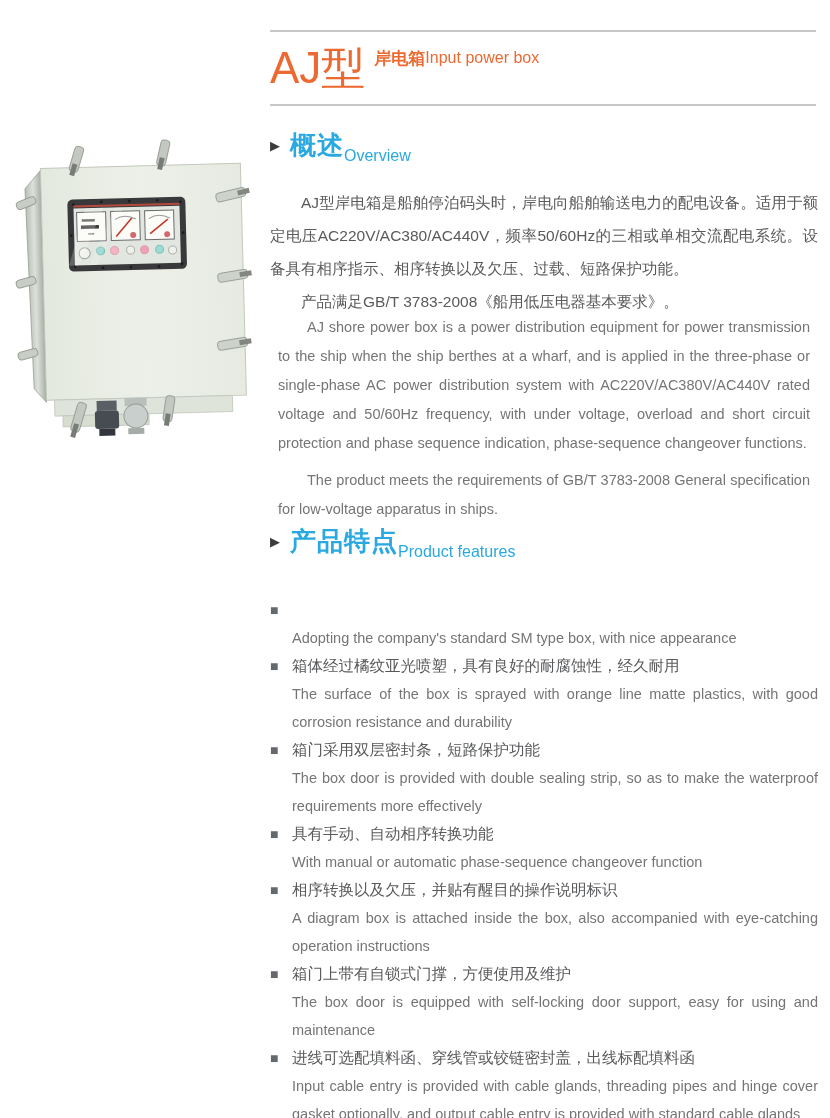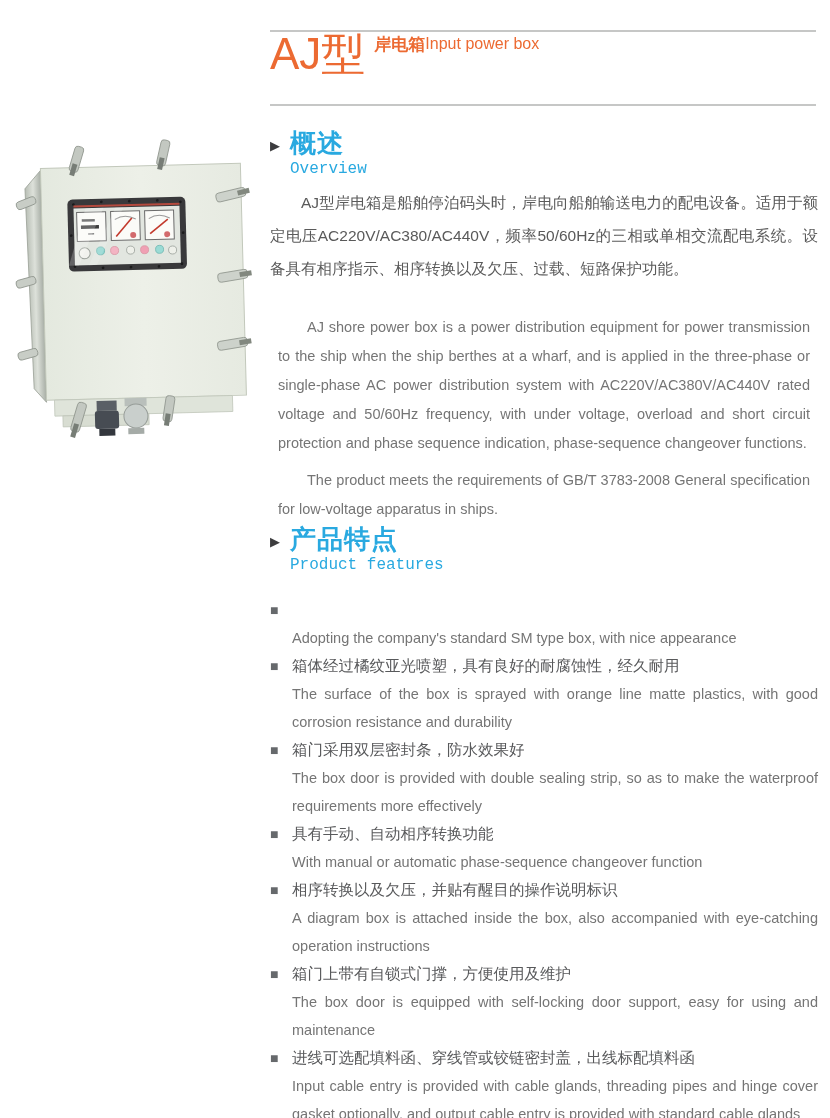--- a/index.html
+++ b/index.html
@@ -7,37 +7,37 @@
     width:830px;height:1118px;background:#ffffff;position:relative;
     font-family:"Liberation Sans","DejaVu Sans",sans-serif;
     overflow:hidden;
   }
   .page{position:absolute;inset:0;}
 
   
   .hdr{
     position:absolute;left:270px;top:30px;width:546px;height:76px;
     border-top:2px solid #c6c7c6;border-bottom:2px solid #c6c7c6;
-    display:flex;align-items:flex-start;box-sizing:border-box;
+    display:flex;align-items:flex-start;padding-top:14px;box-sizing:border-box;
   }
   .hdr .model{
     font-size:44px;line-height:44px;color:#ec6a32;letter-spacing:0px;font-weight:400;
   }
   .hdr .sub{display:flex;margin-left:9px;margin-top:2px;}
   .hdr .sub-cn{font-size:17px;font-weight:bold;color:#ec6a32;line-height:21px;}
   .hdr .sub-en{font-size:16px;color:#ec6a32;line-height:20px;}
 
   
   .sec-hd{position:absolute;left:270px;display:flex;}
   .sec-hd .tri{
     font-size:13px;color:#3c3c3e;line-height:13px;margin-top:8px;width:20px;
   }
-  .sec-hd .tt{display:flex;flex-direction:column;font-family:Liberation Mono, monospace;}
+  .sec-hd .tt{display:flex;flex-direction:row;}
   .sec-hd .tt-cn{font-size:26px;font-weight:bold;color:#29a9e0;line-height:28px;letter-spacing:1px;}
-  .sec-hd .tt-en{font-size:16px;color:#29a9e0;line-height:20px;margin-top:0;text-align:right;}
+  .sec-hd .tt-en{font-size:16px;color:#29a9e0;line-height:20px;margin-top:15px;text-align:right;}
   #overview-header{top:131px;}
   #features-header{top:527px;}
 
   
   .cn-paras{
     position:absolute;left:270px;top:177px;width:548px;
     font-size:15.5px;color:#5a5a5a;line-height:33px;text-align:justify;margin-top:9px;
   }
   .cn-paras p{margin:0;text-indent:2em;}
   .en-paras{
@@ -211,20 +211,21 @@
   <div class="sec-hd" id="overview-header">
     <span class="tri">▶</span>
     <span class="tt">
       <span class="tt-cn">概述</span>
       <span class="tt-en">Overview</span>
     </span>
   </div>
 
   <div class="cn-paras">
     <p>AJ型岸电箱是船舶停泊码头时，岸电向船舶输送电力的配电设备。适用于额定电压AC220V/AC380/AC440V，频率50/60Hz的三相或单相交流配电系统。设备具有相序指示、相序转换以及欠压、过载、短路保护功能。</p>
+    <p>产品满足GB/T 3783-2008《船用低压电器基本要求》。</p>
   </div>
 
   <div class="en-paras">
     <p>AJ shore power box is a power distribution equipment for power transmission to the ship when the ship berthes at a wharf, and is applied in the three-phase or single-phase AC power distribution system with AC220V/AC380V/AC440V rated voltage and 50/60Hz frequency, with under voltage, overload and short circuit protection and phase sequence indication, phase-sequence changeover functions.</p>
     <p>The product meets the requirements of GB/T 3783-2008 General specification for low-voltage apparatus in ships.</p>
   </div>
 
   <div class="sec-hd" id="features-header">
     <span class="tri">▶</span>
     <span class="tt">
@@ -241,21 +242,21 @@
     <p class="feat-en">Adopting the company's standard SM type box, with nice appearance</p>
 
     <div class="feat-cn">
       <span class="bullet">■</span>
       <span>箱体经过橘纹亚光喷塑，具有良好的耐腐蚀性，经久耐用</span>
     </div>
     <p class="feat-en">The surface of the box is sprayed with orange line matte plastics, with good corrosion resistance and durability</p>
 
     <div class="feat-cn">
       <span class="bullet">■</span>
-      <span>箱门采用双层密封条，防水效果好</span>
+      <span>箱门采用双层密封条，短路保护功能</span>
     </div>
     <p class="feat-en">The box door is provided with double sealing strip, so as to make the waterproof requirements more effectively</p>
 
     <div class="feat-cn">
       <span class="bullet">■</span>
       <span>具有手动、自动相序转换功能</span>
     </div>
     <p class="feat-en">With manual or automatic phase-sequence changeover function</p>
 
     <div class="feat-cn">

